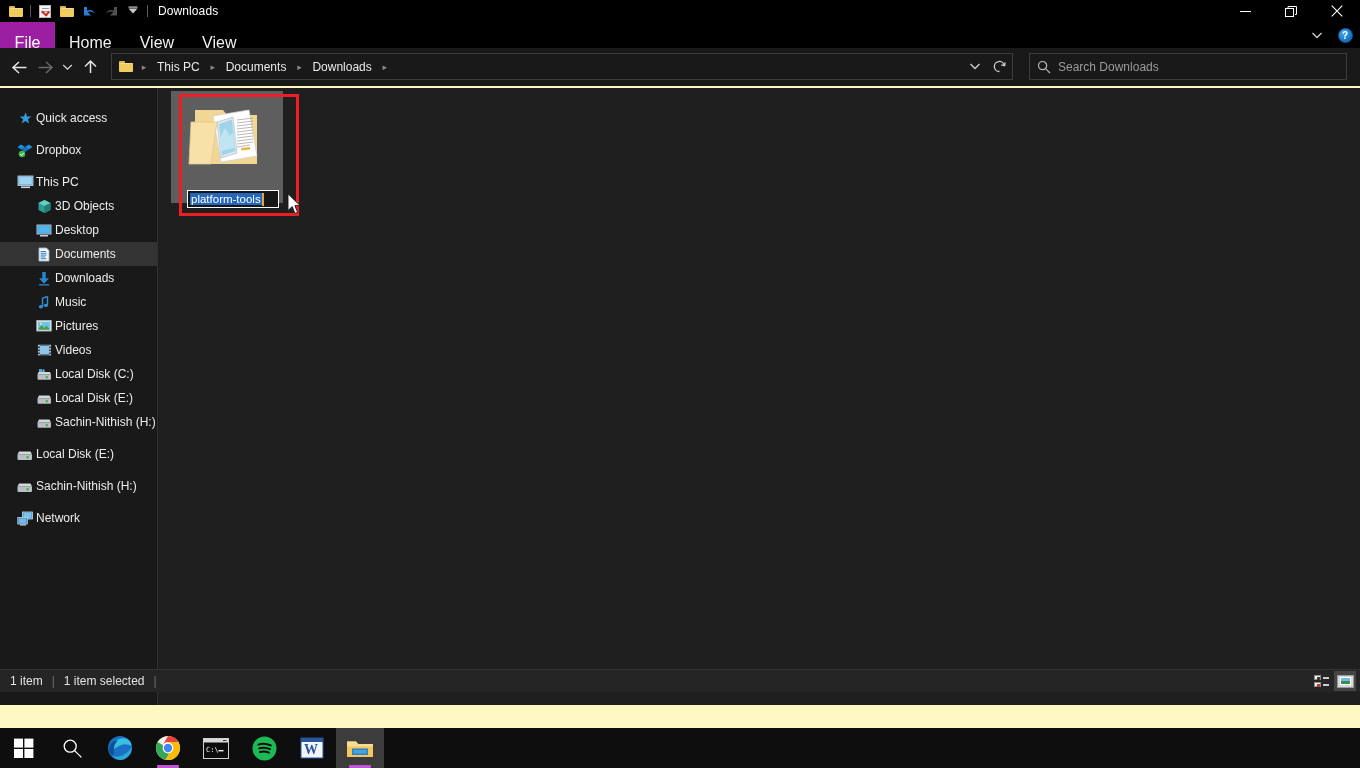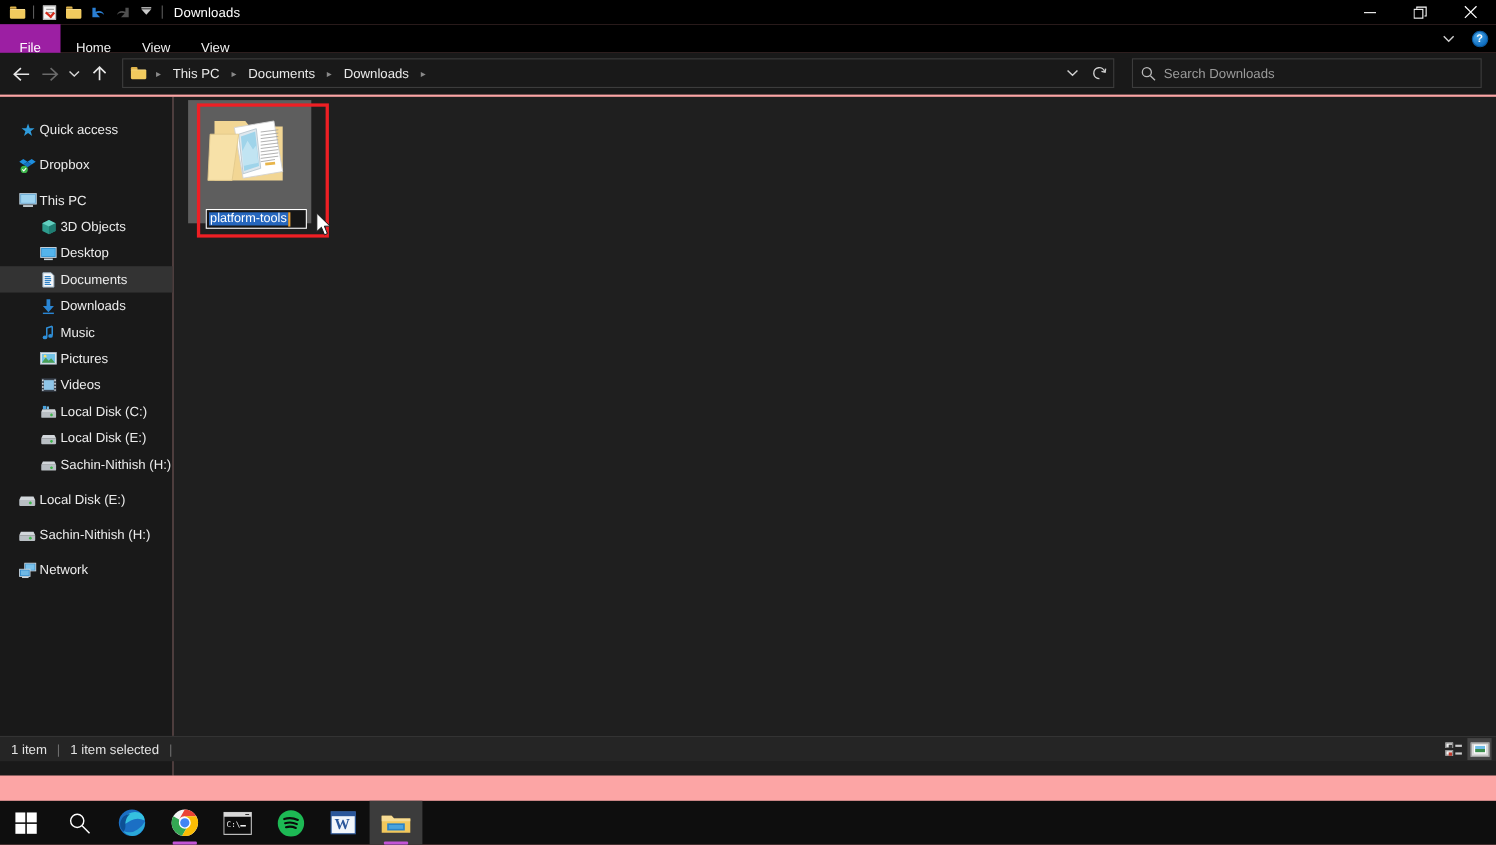--- a/index.html
+++ b/index.html
@@ -7,21 +7,21 @@
   html, body {
     width: 1360px; height: 768px;
     overflow: hidden;
     background: #000;
     font-family: "Liberation Sans", sans-serif;
     -webkit-font-smoothing: antialiased;
   }
   #app {
     position: relative;
     width: 1360px; height: 768px;
-    background: #fca5a5;
+    background: #fef9c3;
     color: #e8e8e8;
   }
 
   
   .titlebar {
     position: absolute; left: 0; top: 0;
     width: 1360px; height: 22px;
     background: #000000;
     display: flex; align-items: center;
   }
@@ -67,21 +67,21 @@
 
   
   .ribbon {
     position: absolute; left: 0; top: 22px;
     width: 1360px; height: 26px;
     background: #000000;
     display: flex; align-items: stretch;
   }
   .rtab {
     display: flex; align-items: center; justify-content: center;
-    height: 42px; font-size: 12px; color: #f0f0f0;
+    height: 42px; font-size: 16px; color: #f0f0f0;
     padding: 0 14px; cursor: default; white-space: nowrap;
   }
   .rtab.file { background: #9c1fa3; color: #ffffff; min-width: 55px; }
   .ribbon-right { position: absolute; right: 4px; top: 0; height: 26px; display: flex; align-items: center; gap: 6px; }
   .chev-btn { width: 22px; height: 22px; display: flex; align-items: center; justify-content: center; cursor: default; }
   .help-btn { width: 22px; height: 22px; display: flex; align-items: center; justify-content: center; cursor: default; }
   .help-circle {
     width: 15px; height: 15px; border-radius: 50%;
     background: radial-gradient(circle at 35% 30%, #4aa8e8, #1271c4 70%);
     color: #fff; font-size: 10px; font-weight: bold;

